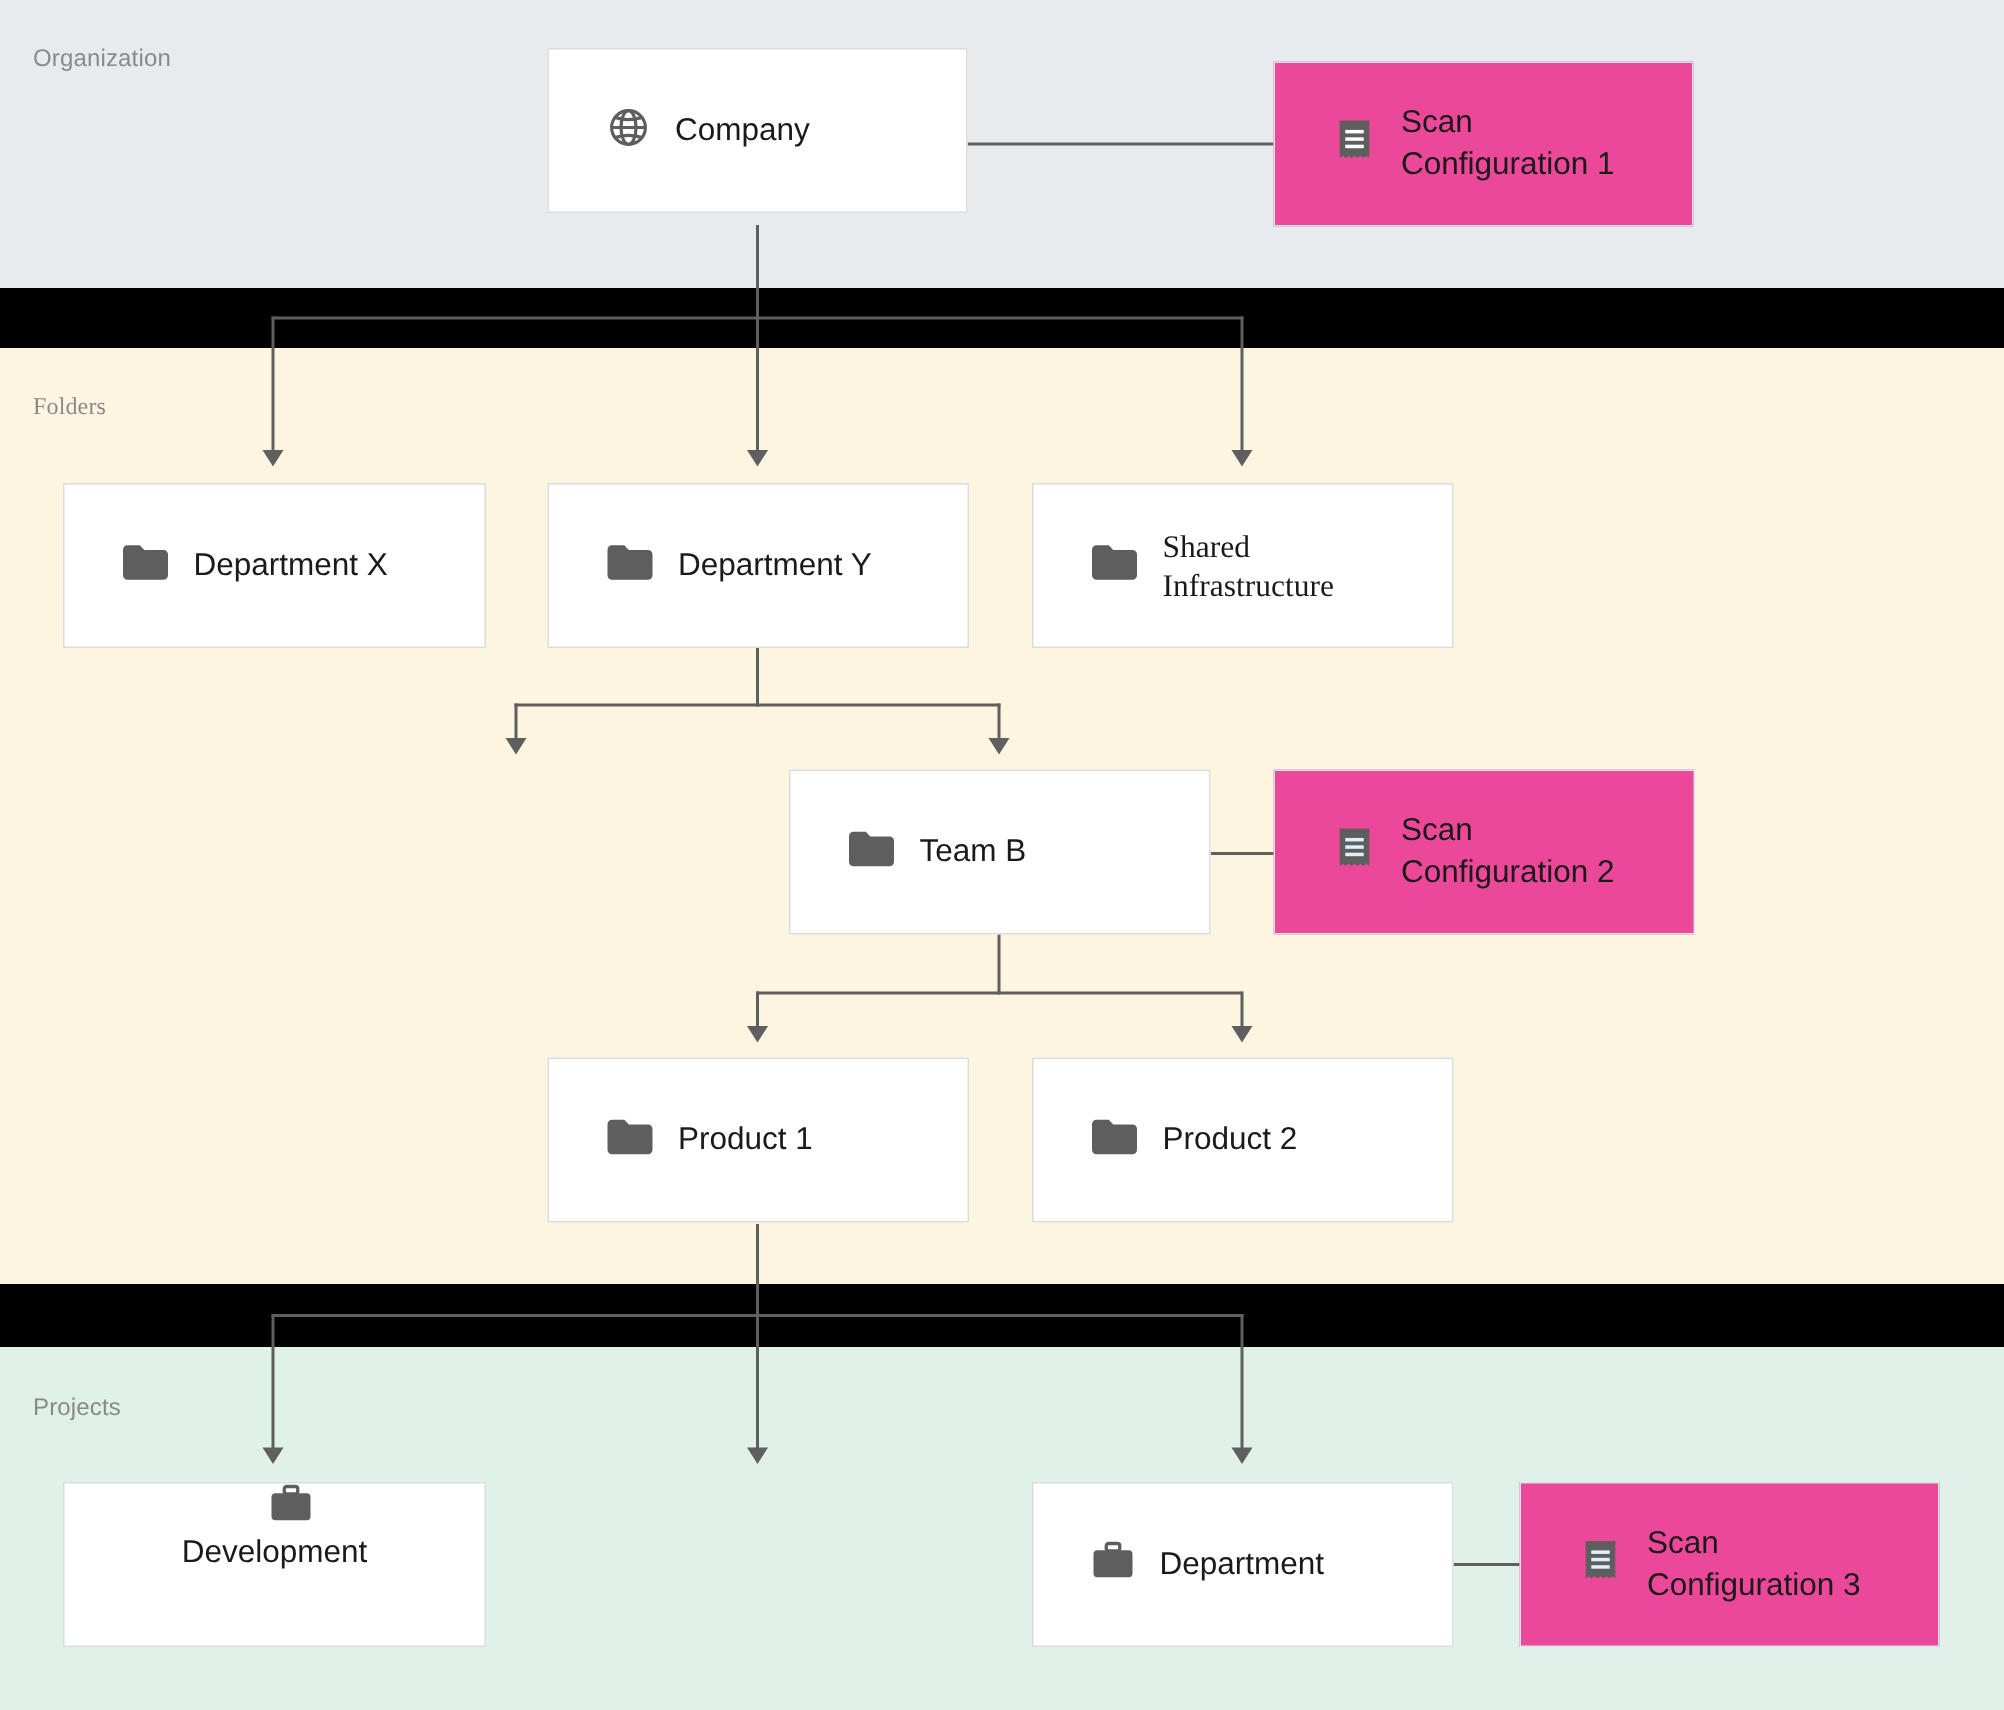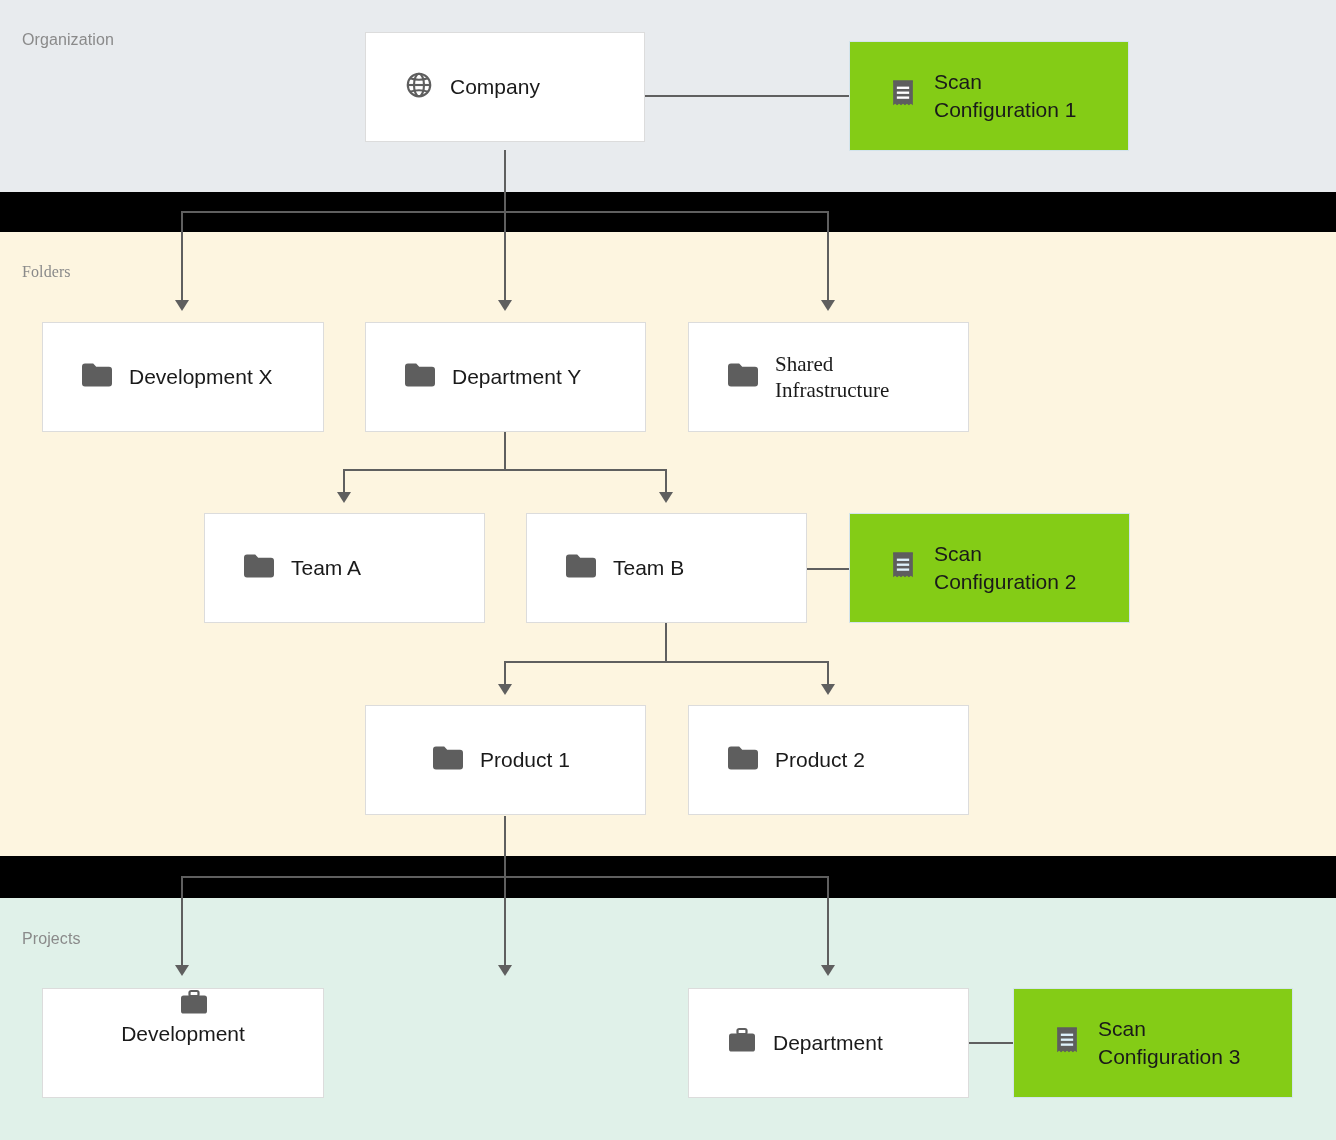--- a/index.html
+++ b/index.html
@@ -37,21 +37,21 @@
   
   .node{
     position:absolute;
     box-sizing:border-box;
     display:flex;
     align-items:center;
     background:#ffffff;
     border:1px solid #dcdcdc;
   }
   .node.scan{
-    background:#84cc16;
+    background:#ec4899;
     border:1px solid #d3e4ec;
   }
   .node .ico{
     flex:0 0 auto;
     display:block;
     margin-left:38px;
     margin-right:16px;
     color:#5e5e5e;
   }
   .node .label{
@@ -141,21 +141,21 @@
     <span class="label">Scan
 Configuration 1</span>
   </div>
 
   <div class="node" style="left:42px;top:322px;width:282px;height:110px;">
     <span class="ico">
       <svg width="32" height="26" viewBox="0 0 32 26">
         <path d="M1 4.5 a3 3 0 0 1 3-3 h8.2 l3 3.2 h12.8 a3 3 0 0 1 3 3 v13.8 a3 3 0 0 1 -3 3 h-24 a3 3 0 0 1 -3 -3 Z" fill="#5e5e5e"></path>
       </svg>
     </span>
-    <span class="label">Development X</span>
+    <span class="label">Department X</span>
   </div>
 
   <div class="node" style="left:365px;top:322px;width:281px;height:110px;">
     <span class="ico">
       <svg width="32" height="26" viewBox="0 0 32 26">
         <path d="M1 4.5 a3 3 0 0 1 3-3 h8.2 l3 3.2 h12.8 a3 3 0 0 1 3 3 v13.8 a3 3 0 0 1 -3 3 h-24 a3 3 0 0 1 -3 -3 Z" fill="#5e5e5e"></path>
       </svg>
     </span>
     <span class="label">Department Y</span>
   </div>
@@ -163,28 +163,20 @@
   <div class="node" style="left:688px;top:322px;width:281px;height:110px;font-family:Liberation Serif, serif;">
     <span class="ico">
       <svg width="32" height="26" viewBox="0 0 32 26">
         <path d="M1 4.5 a3 3 0 0 1 3-3 h8.2 l3 3.2 h12.8 a3 3 0 0 1 3 3 v13.8 a3 3 0 0 1 -3 3 h-24 a3 3 0 0 1 -3 -3 Z" fill="#5e5e5e"></path>
       </svg>
     </span>
     <span class="label">Shared
 Infrastructure</span>
   </div>
 
-  <div class="node" style="left:204px;top:513px;width:281px;height:110px;">
-    <span class="ico">
-      <svg width="32" height="26" viewBox="0 0 32 26">
-        <path d="M1 4.5 a3 3 0 0 1 3-3 h8.2 l3 3.2 h12.8 a3 3 0 0 1 3 3 v13.8 a3 3 0 0 1 -3 3 h-24 a3 3 0 0 1 -3 -3 Z" fill="#5e5e5e"></path>
-      </svg>
-    </span>
-    <span class="label">Team A</span>
-  </div>
 
   <div class="node" style="left:526px;top:513px;width:281px;height:110px;">
     <span class="ico">
       <svg width="32" height="26" viewBox="0 0 32 26">
         <path d="M1 4.5 a3 3 0 0 1 3-3 h8.2 l3 3.2 h12.8 a3 3 0 0 1 3 3 v13.8 a3 3 0 0 1 -3 3 h-24 a3 3 0 0 1 -3 -3 Z" fill="#5e5e5e"></path>
       </svg>
     </span>
     <span class="label">Team B</span>
   </div>
 
@@ -195,21 +187,21 @@
         <path d="M4 2 h16 v1.6 l-1.6-1.1 -1.6 1.1 -1.6-1.1 -1.6 1.1 -1.6-1.1 -1.6 1.1 -1.6-1.1 -1.6 1.1 -1.6-1.1 -1.6 1.1 Z" fill="#5e5e5e"></path>
         <rect x="7" y="7" width="10" height="1.9" fill="#ddf1fb"></rect>
         <rect x="7" y="11" width="10" height="1.9" fill="#ddf1fb"></rect>
         <rect x="7" y="15" width="10" height="1.9" fill="#ddf1fb"></rect>
       </svg>
     </span>
     <span class="label">Scan
 Configuration 2</span>
   </div>
 
-  <div class="node" style="left:365px;top:705px;width:281px;height:110px;padding-left:28px;">
+  <div class="node" style="left:365px;top:705px;width:281px;height:110px;">
     <span class="ico">
       <svg width="32" height="26" viewBox="0 0 32 26">
         <path d="M1 4.5 a3 3 0 0 1 3-3 h8.2 l3 3.2 h12.8 a3 3 0 0 1 3 3 v13.8 a3 3 0 0 1 -3 3 h-24 a3 3 0 0 1 -3 -3 Z" fill="#5e5e5e"></path>
       </svg>
     </span>
     <span class="label">Product 1</span>
   </div>
 
   <div class="node" style="left:688px;top:705px;width:281px;height:110px;">
     <span class="ico">

